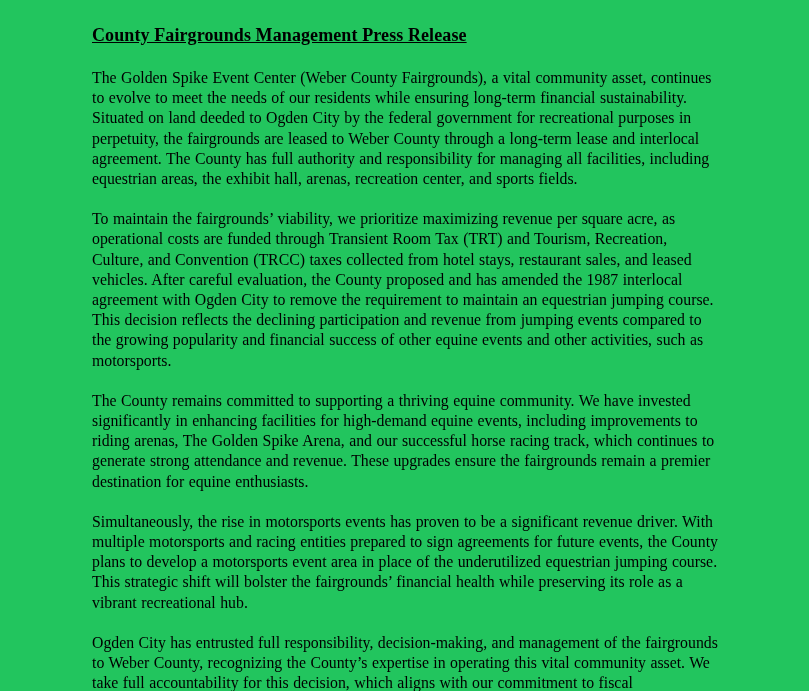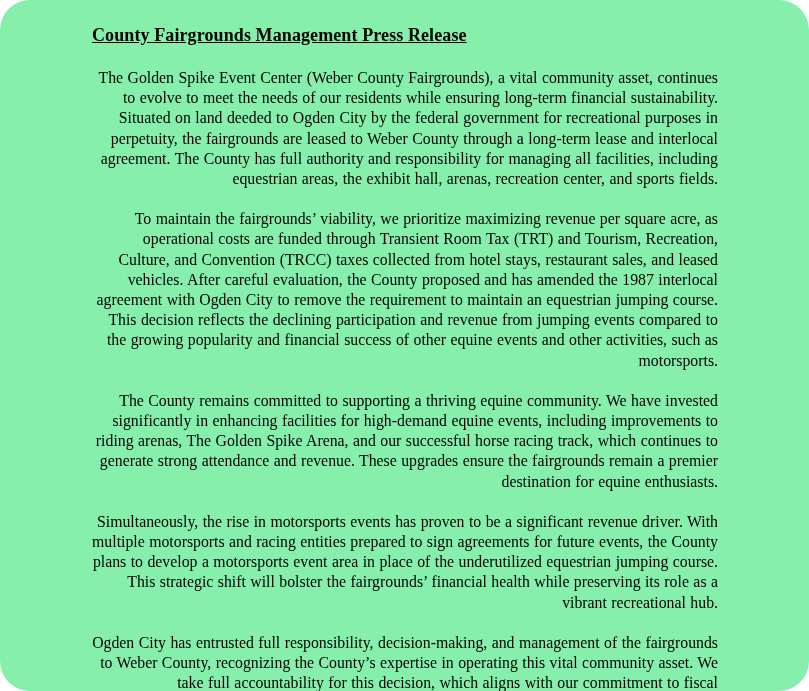--- a/index.html
+++ b/index.html
@@ -7,39 +7,38 @@
     padding: 0;
     background: #ffffff;
     width: 809px;
     height: 691px;
     overflow: hidden;
   }
   .page {
     box-sizing: border-box;
     width: 809px;
     height: 691px;
-    background: #86efac;
+    background: #22c55e;
     padding: 24px 91px 0 92px;
     font-family: "Liberation Serif", "DejaVu Serif", serif;
     color: #000000;
-    border-radius: 30px;
   }
   .doc-title {
     font-size: 18px;
     font-weight: bold;
     text-decoration: underline;
     margin: 0 0 22px 0;
     line-height: 22px;
     letter-spacing: 0.1px;
   }
   .doc-paragraph {
     font-size: 15.8px;
     line-height: 20.2px;
     margin: 0 0 20px 0;
-    text-align: right;
+    text-align: left;
     word-spacing: 0.5px;
   }
 </style>
 </head>
 <body>
 
 <div class="page">
   <h1 class="doc-title">County Fairgrounds Management Press Release</h1>
 
   <p class="doc-paragraph">The Golden Spike Event Center (Weber County Fairgrounds), a vital community asset, continues to evolve to meet the needs of our residents while ensuring long-term financial sustainability. Situated on land deeded to Ogden City by the federal government for recreational purposes in perpetuity, the fairgrounds are leased to Weber County through a long-term lease and interlocal agreement. The County has full authority and responsibility for managing all facilities, including equestrian areas, the exhibit hall, arenas, recreation center, and sports fields.</p>

